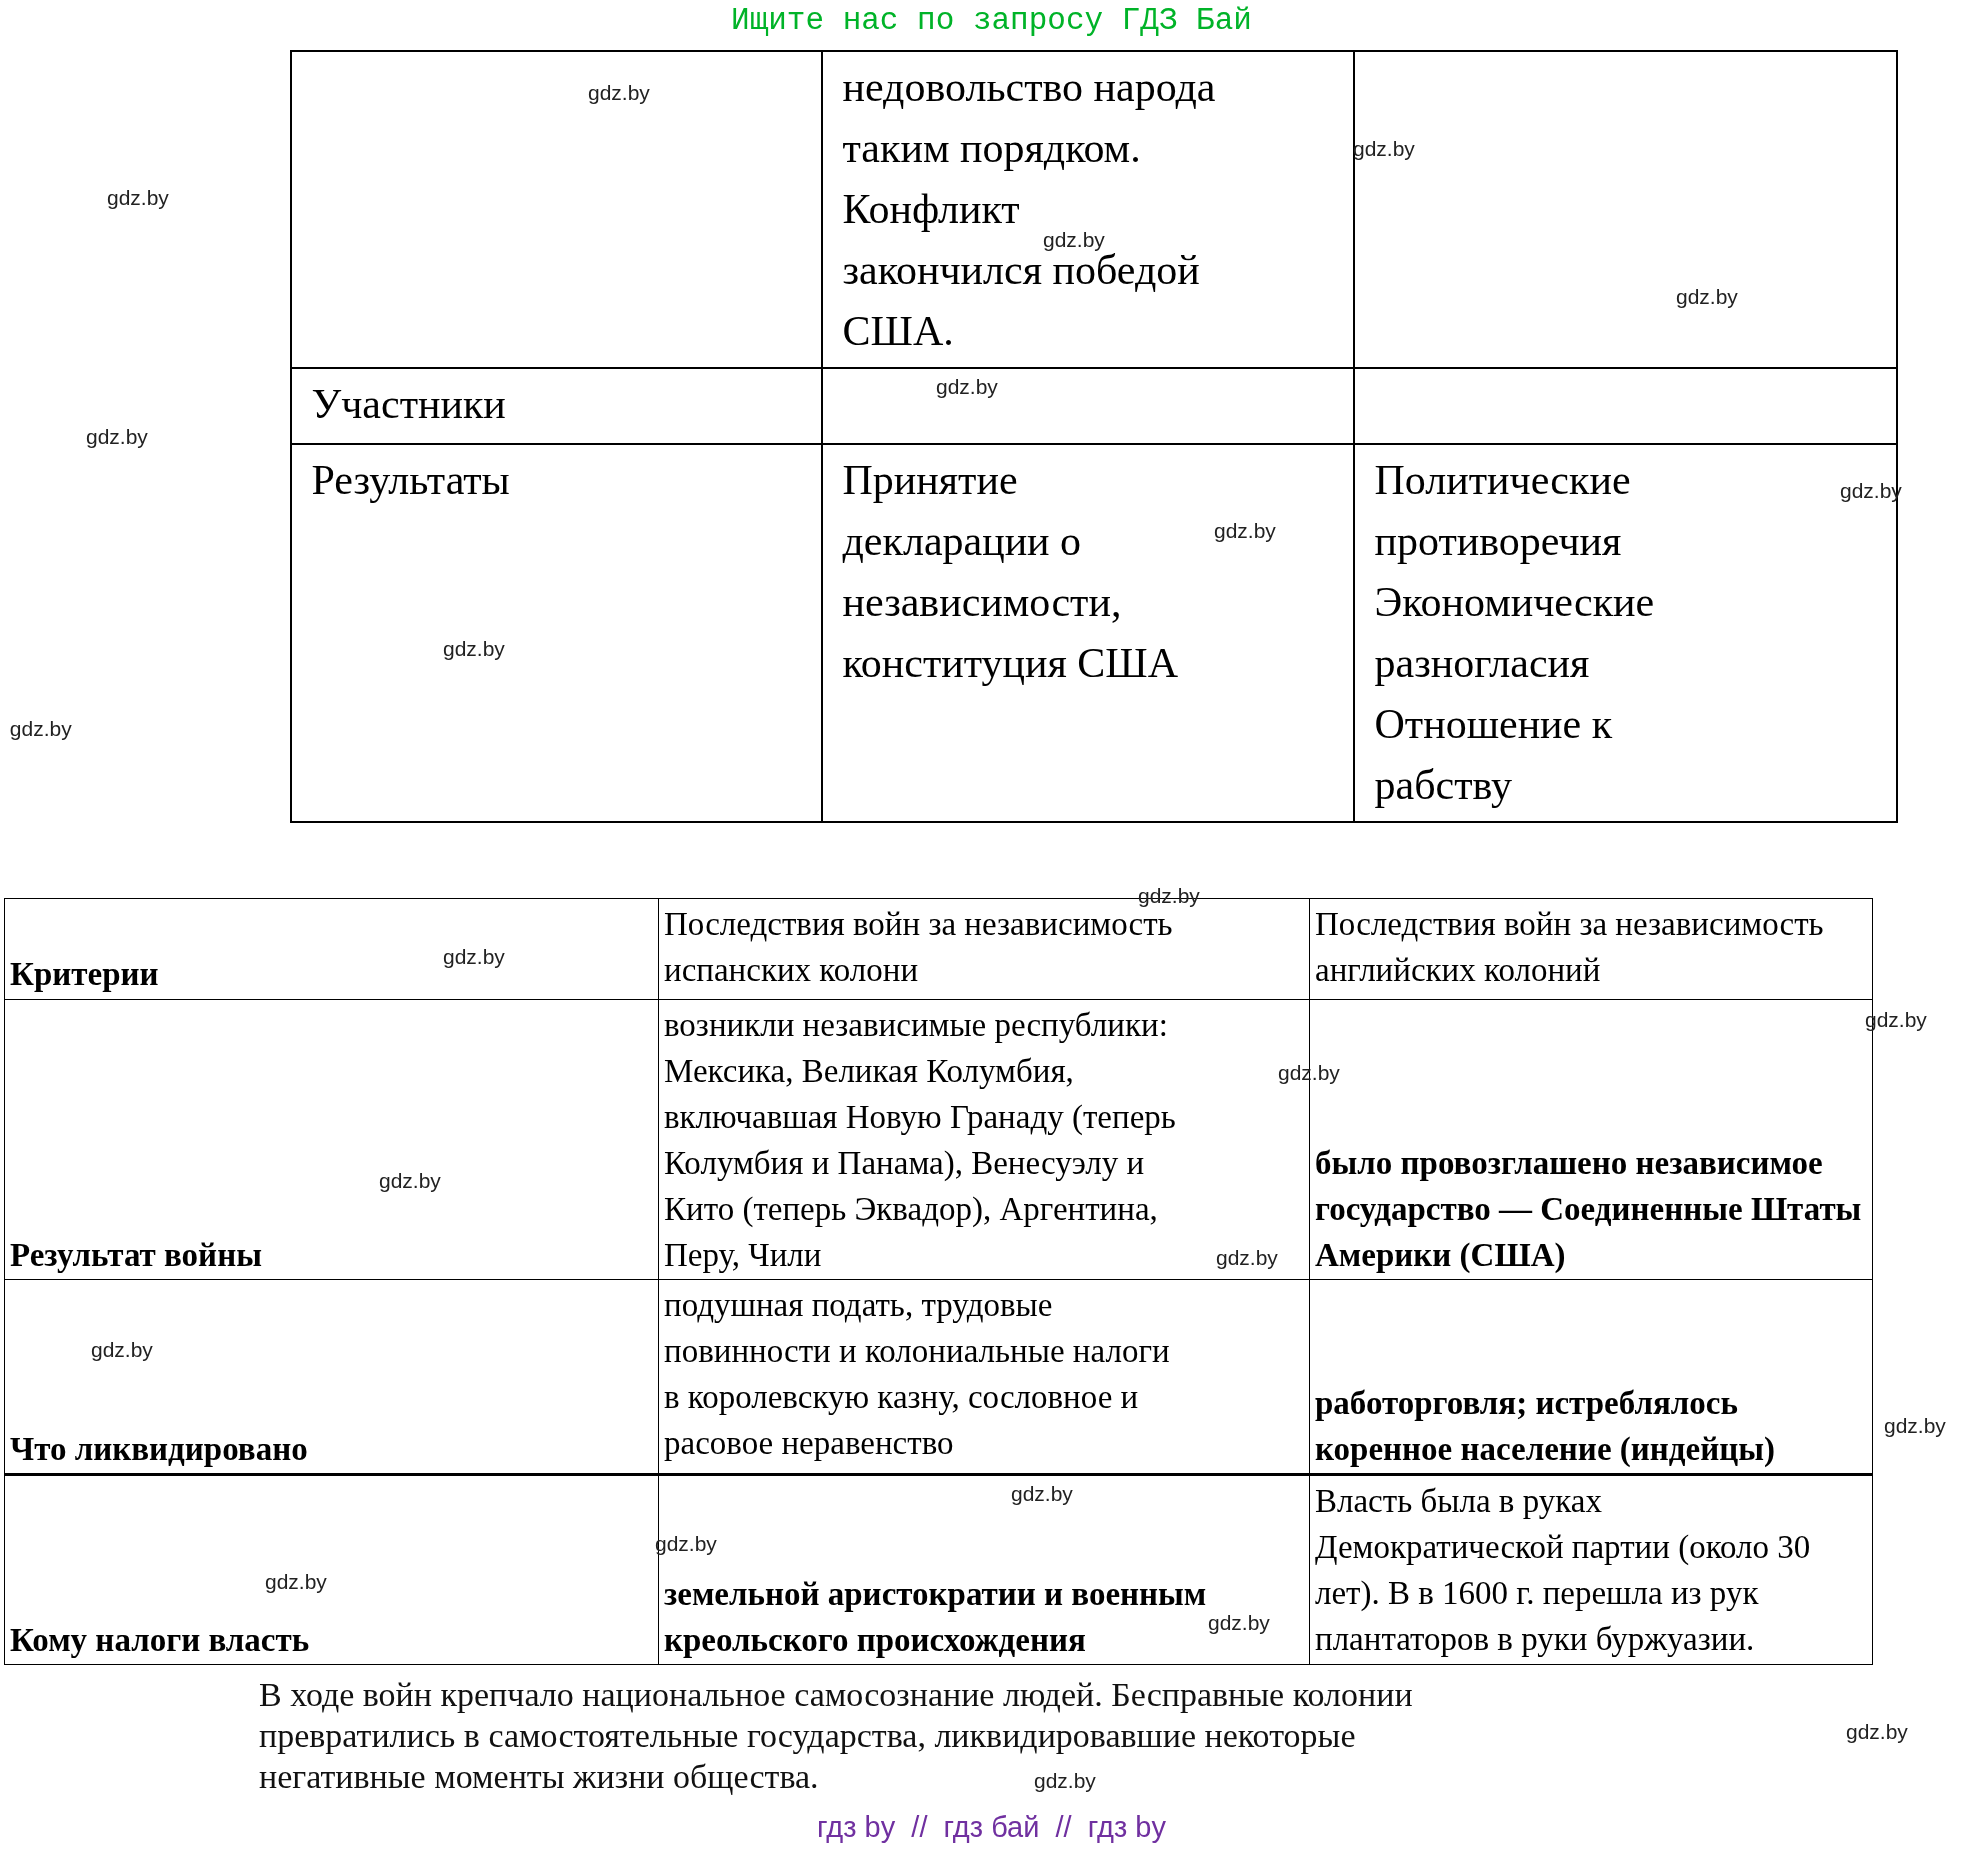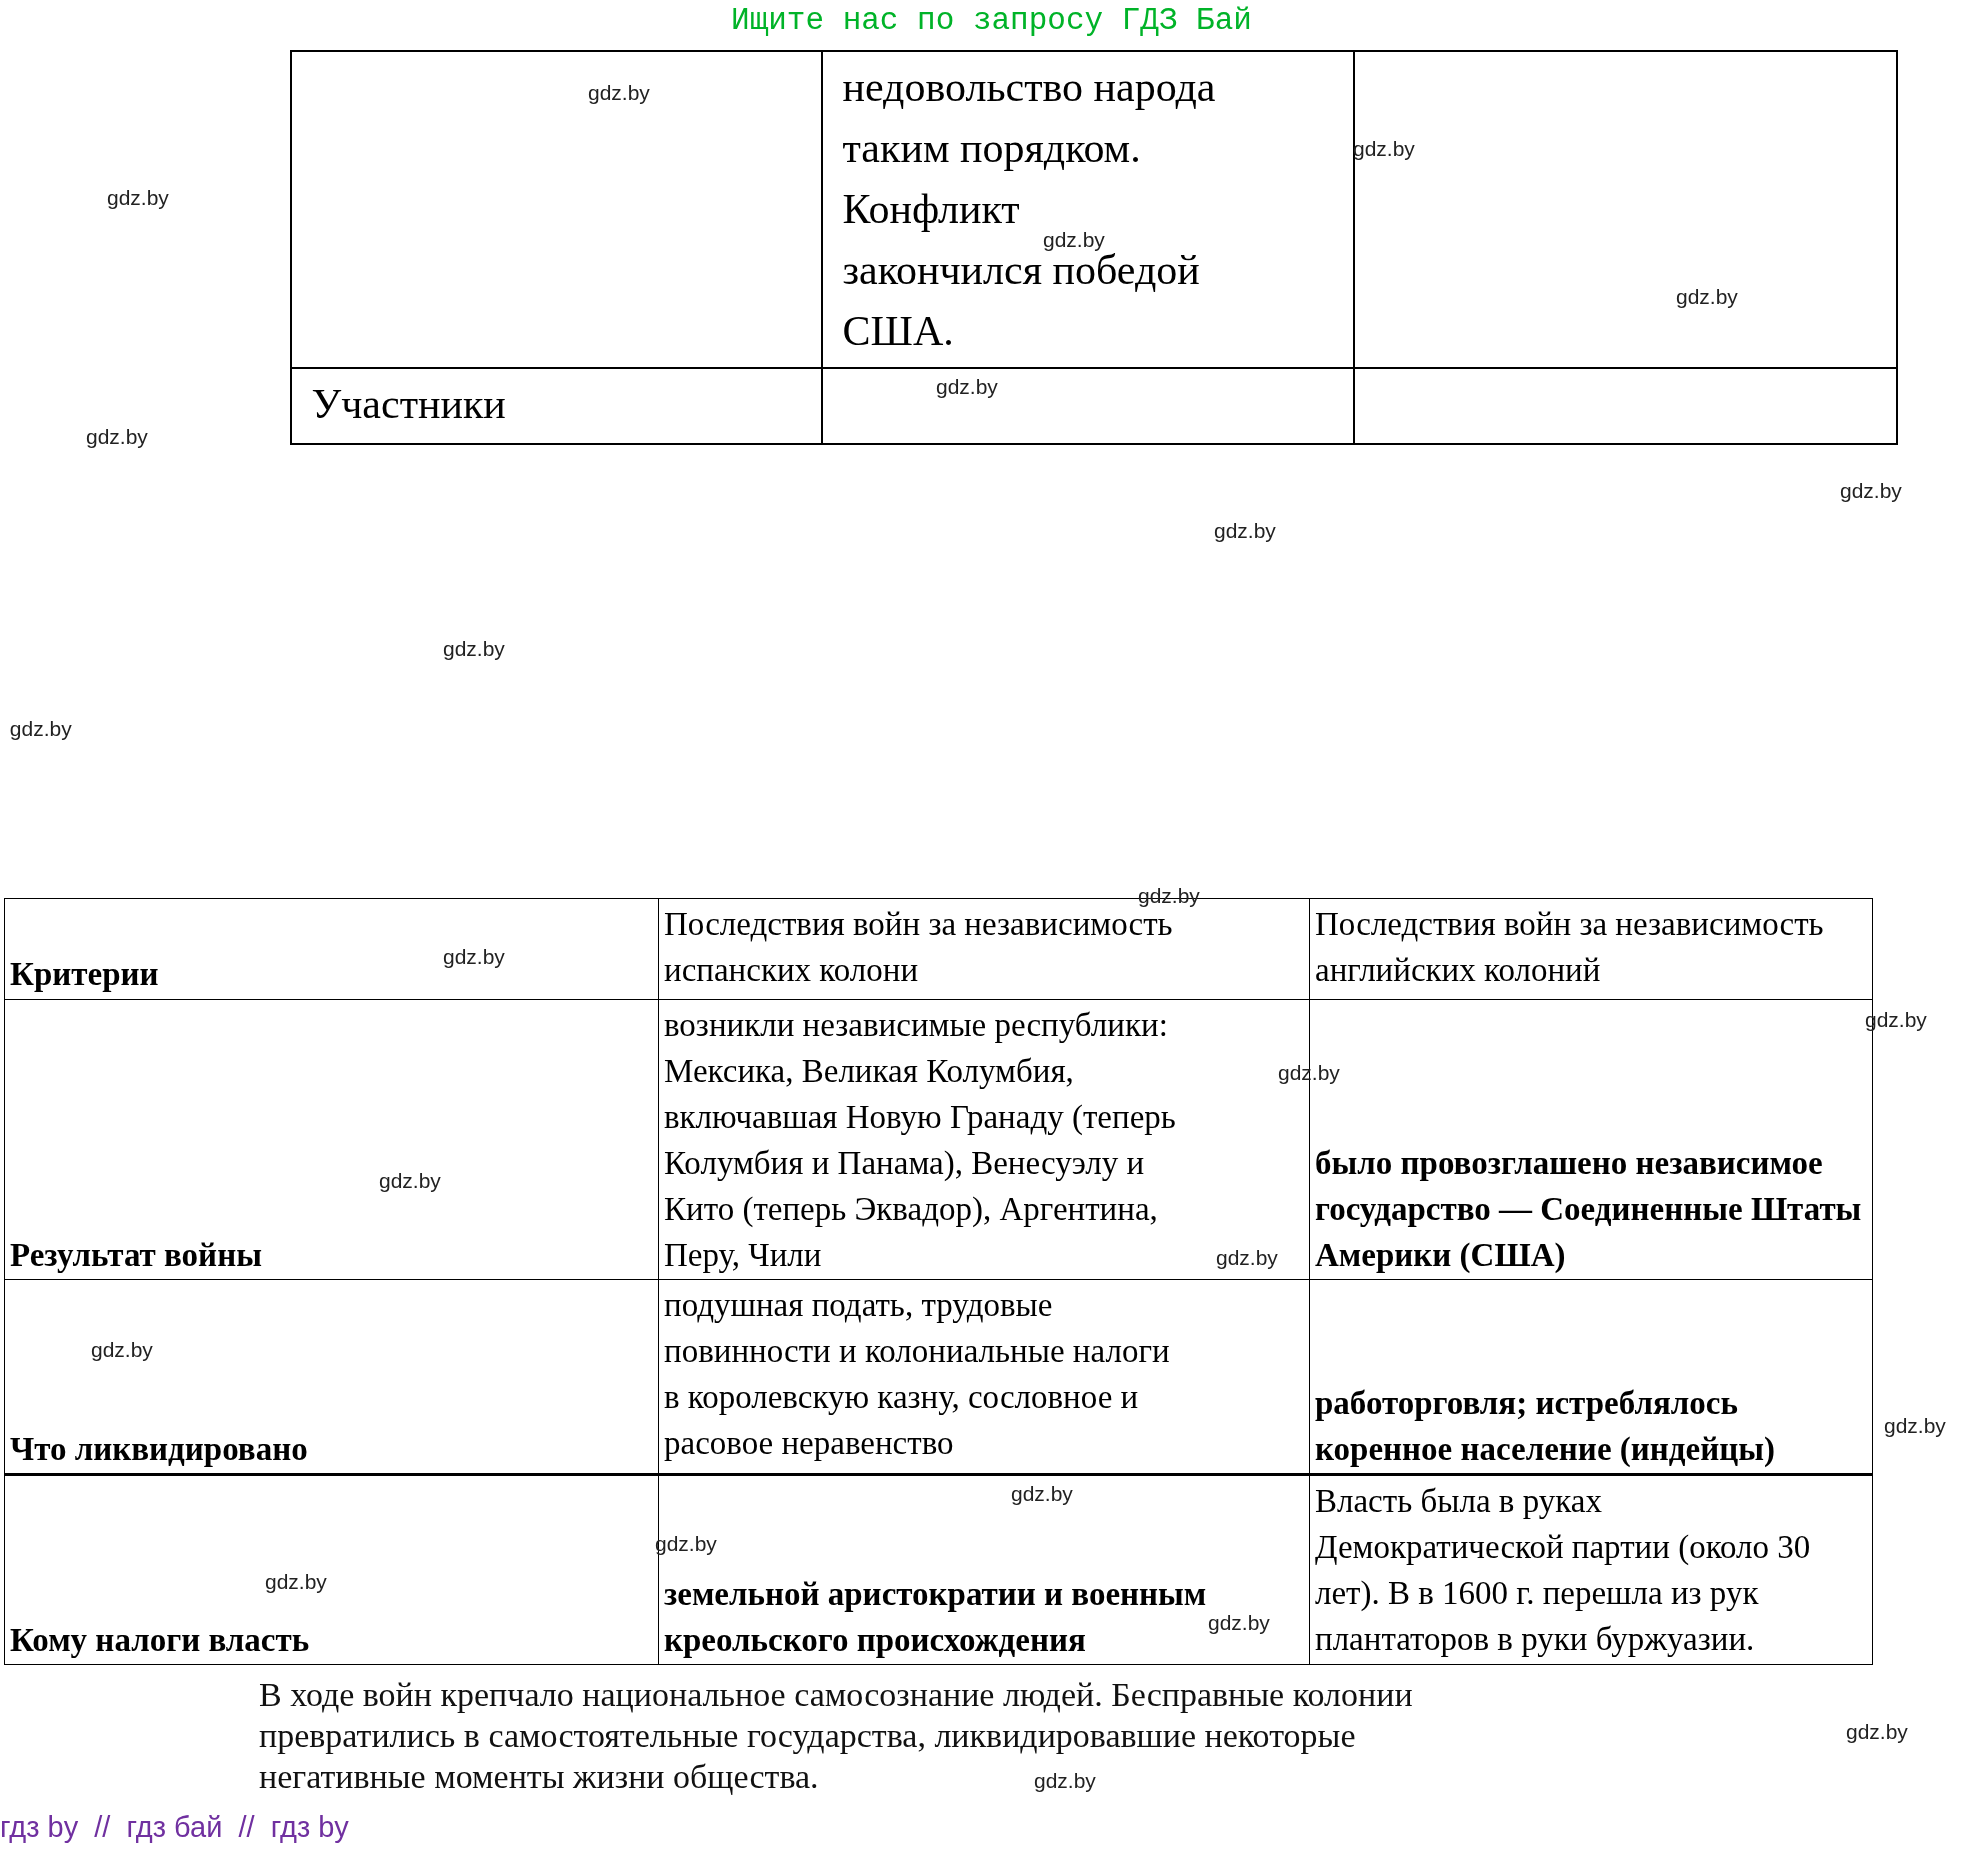--- a/index.html
+++ b/index.html
@@ -62,21 +62,21 @@
     font-family: Liberation Serif, serif;
     font-size: 34px;
     line-height: 41px;
     color: #111;
     white-space: pre-line;
   }
   .footer {
     position: absolute;
     left: 0; top: 1811px;
     width: 100%;
-    text-align: left;
+    text-align: center;
     font-family: "Liberation Sans", sans-serif;
     font-size: 29px;
     color: #7030a0;
     white-space: pre;
   }
   .wm {
     position: absolute;
     font-family: "Liberation Sans", sans-serif;
     font-size: 21px;
     color: #222;
@@ -103,20 +103,33 @@
 таким порядком.
 Конфликт
 закончился победой
 США.</td>
       <td></td>
     </tr>
     <tr style="height:76px">
       <td>Участники</td>
       <td></td>
       <td></td>
+    </tr>
+    <tr style="height:373px">
+      <td>Результаты</td>
+      <td>Принятие
+декларации о
+независимости,
+конституция США</td>
+      <td>Политические
+противоречия
+Экономические
+разногласия
+Отношение к
+рабству</td>
     </tr>
   </tbody>
     </table>
 
   <table class="t2">
     <colgroup>
         <col style="width:654px">
         <col style="width:651px">
         <col style="width:563px">
       </colgroup>

